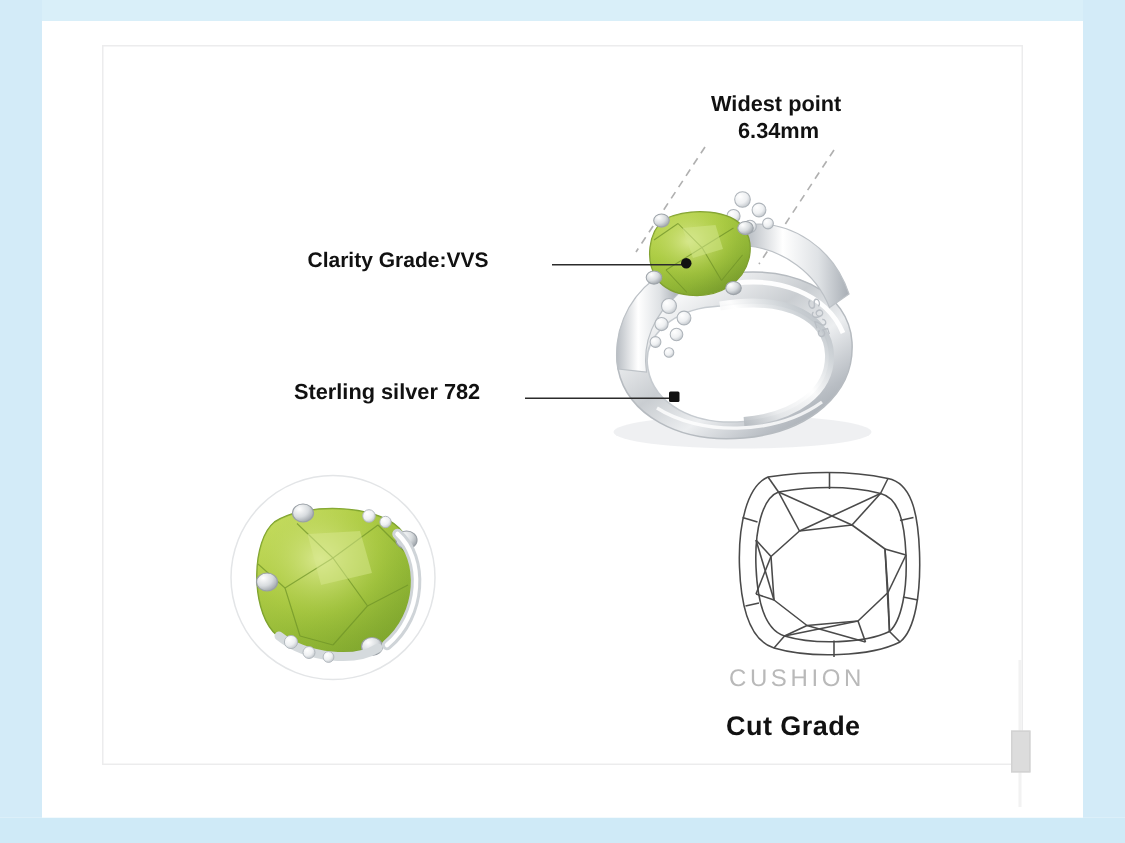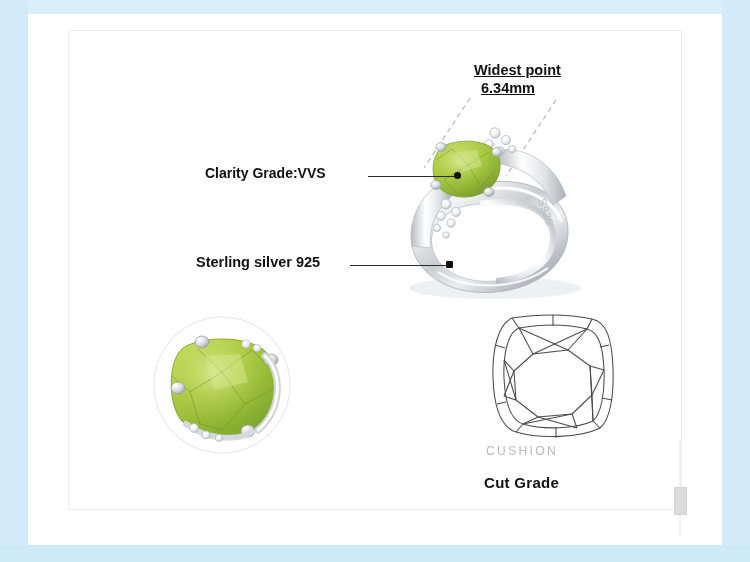--- a/index.html
+++ b/index.html
@@ -79,44 +79,43 @@
     position: absolute;
     font-weight: bold;
     color: #111111;
     white-space: nowrap;
     line-height: 1.22;
   }
   #widest-label {
     left: 474px; top: 62px;
     font-size: 14.5px;
     text-align: left;
-    text-decoration: underline;
-  }
-  #widest-label .l2 { display: block; margin-left: 7px; }
+  }
+  #widest-label .l2 { display: block; margin-left: 18px; }
   #clarity-label {
     left: 205px; top: 165px;
     font-size: 14px;
   }
   #sterling-label {
     left: 196px; top: 254px;
     font-size: 14.5px;
   }
   #carat-label {
     left: 150px; top: 478px;
     font-size: 14.5px;
   }
   #cut-grade-label {
     left: 484px; top: 474px;
-    font-size: 15px;
+    font-size: 18px;
     letter-spacing: 0.3px;
   }
   #cushion-word {
     position: absolute;
     left: 486px; top: 444px;
-    font-size: 12px;
+    font-size: 16px;
     letter-spacing: 2.4px;
     color: #b9b9b9;
     font-weight: normal;
     white-space: nowrap;
   }
 
   
   .leader {
     position: absolute;
     height: 1px;
@@ -397,21 +396,21 @@
   <div class="leader" id="leader-sterling"></div>
   <div class="leader-dot" id="dot-sterling"></div>
 
   <div class="label" id="widest-label">
     <span>Widest point</span>
     <span class="l2">6.34mm</span>
   </div>
 
   <div class="label" id="clarity-label">Clarity Grade:VVS</div>
 
-  <div class="label" id="sterling-label">Sterling silver 925</div>
+  <div class="label" id="sterling-label">Sterling silver 782</div>
 
 
   <div id="cushion-word">CUSHION</div>
 
   <div class="label" id="cut-grade-label">Cut Grade</div>
 
   <div class="scroll-track"></div>
   <div class="scroll-thumb"></div>
 
 </div>

